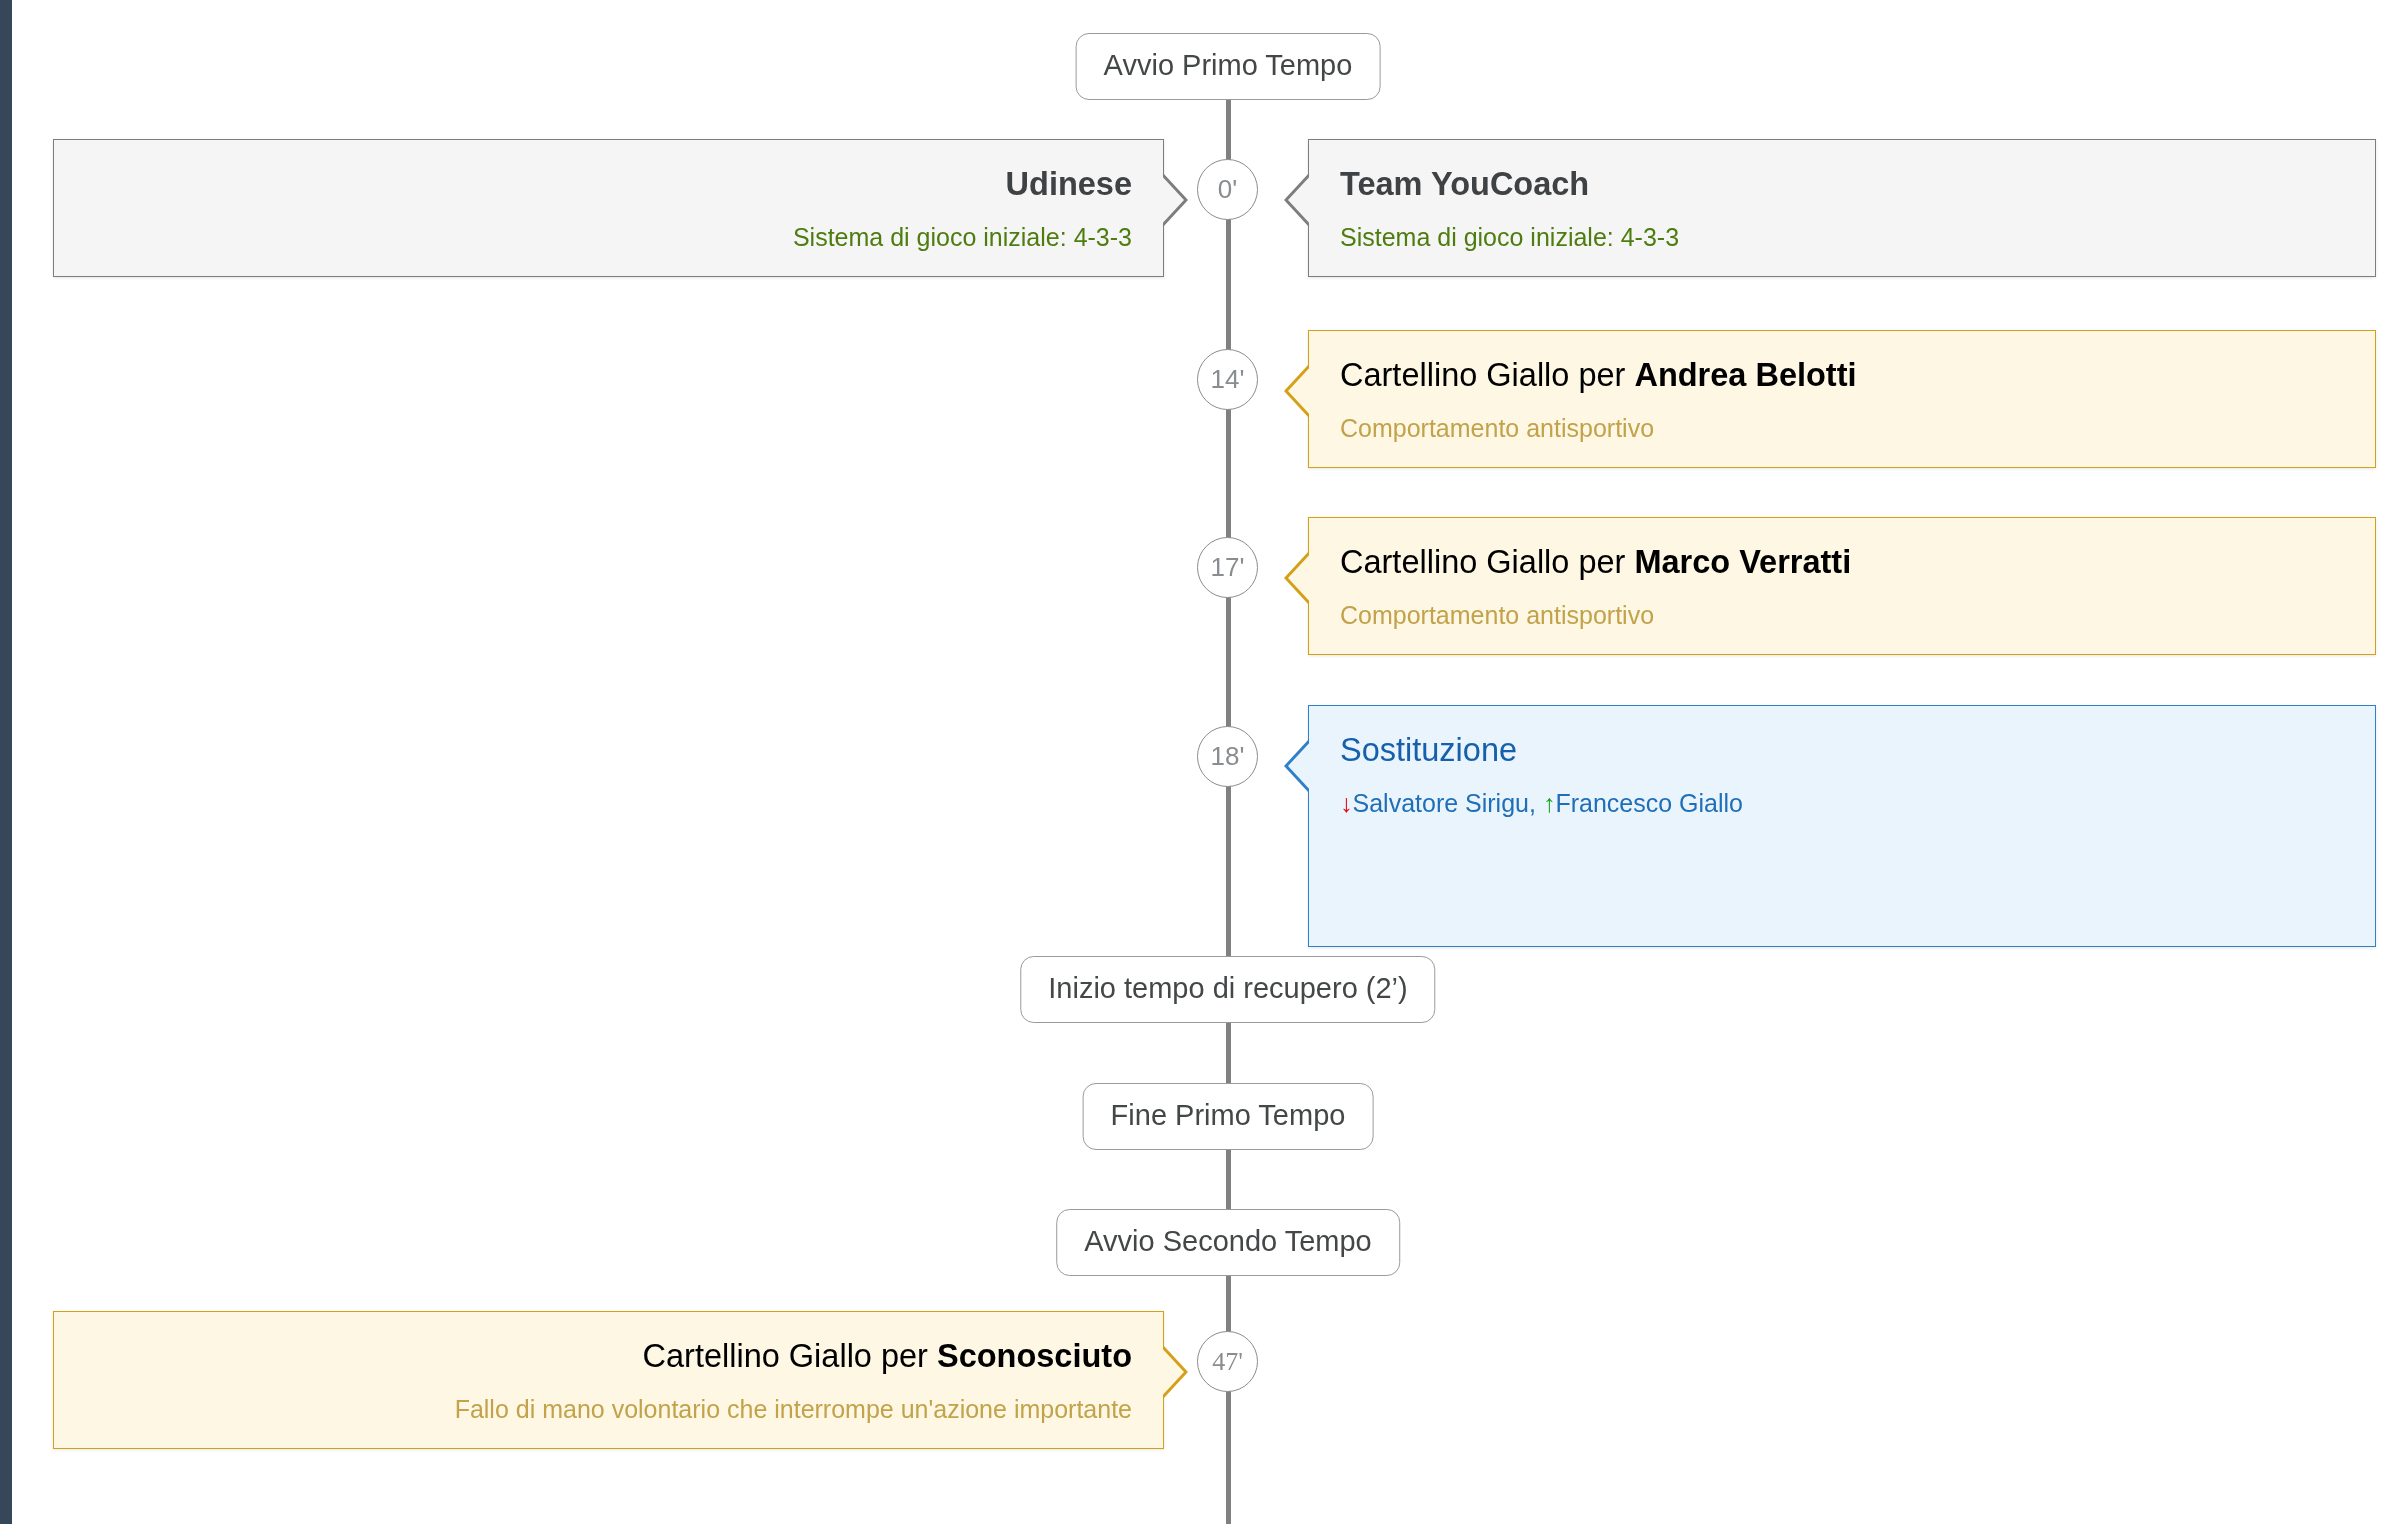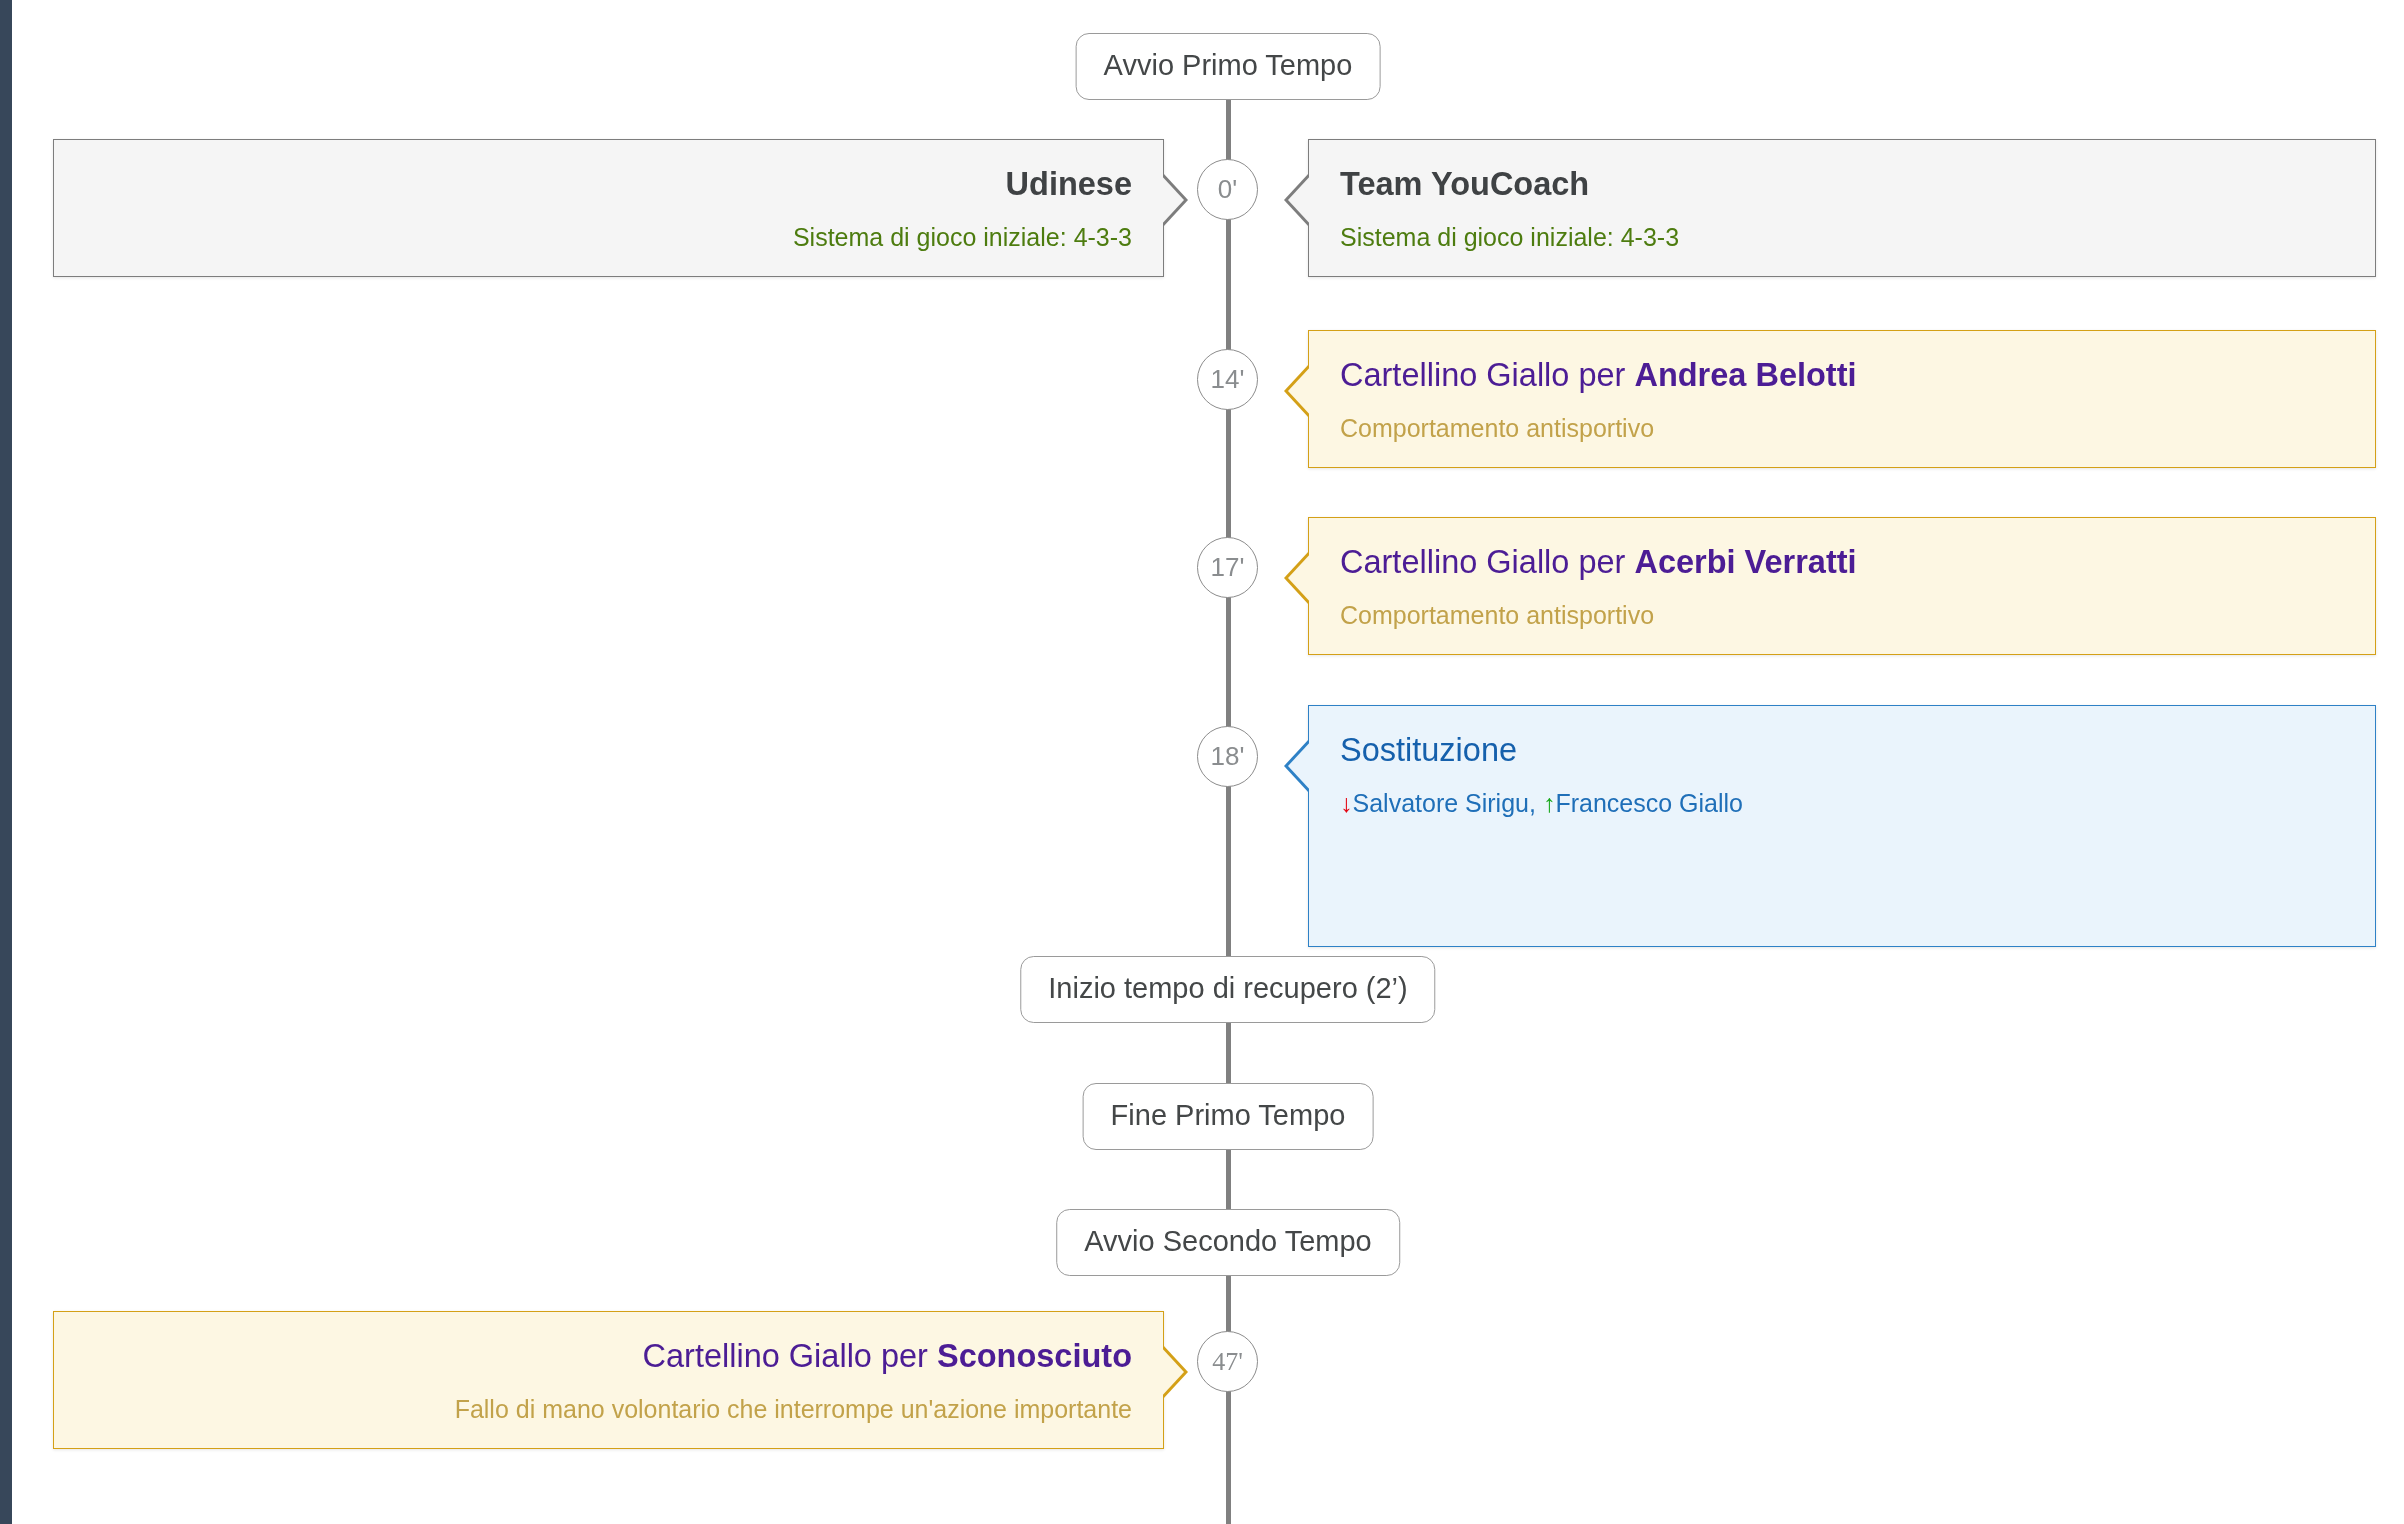--- a/index.html
+++ b/index.html
@@ -89,21 +89,21 @@
     line-height: 1.1;
     white-space: nowrap;
   }
   .ebox .esub {
     font-size: 25px;
     color: #4d7c0f;
     padding: 21px 31px 25px 31px;
     line-height: 1.1;
     white-space: nowrap;
   }
-  .ebox.warn .etitle { color: #4c1d95; }
+  .ebox.warn .etitle { color: #000000; }
   .ebox.warn .esub   { color: #c2a24a; }
   .ebox.info .etitle { color: #1560ac; }
   .ebox.info .esub   { color: #1f6fb8; }
 
   .etitle b { font-weight: bold; margin-top: 6px; }
 
   
   .notch, .notch-in {
     position: absolute;
     width: 0; height: 0;
@@ -185,21 +185,21 @@
     <div class="esub">Comportamento antisportivo</div>
   </div>
 
   <div class="tcircle" style="top:568px;">
     <span>17'</span>
   </div>
   <div class="ebox right warn" style="top:517px;">
     <span class="notch"></span>
     <span class="notch-in"></span>
     <div class="etitle">
-      <span>Cartellino Giallo per </span><b>Acerbi Verratti</b>
+      <span>Cartellino Giallo per </span><b>Marco Verratti</b>
     </div>
     <div class="esub">Comportamento antisportivo</div>
   </div>
 
   <div class="tcircle" style="top:757px;">
     <span>18'</span>
   </div>
   <div class="ebox right info" style="top:705px; height:242px;">
     <span class="notch"></span>
     <span class="notch-in"></span>

